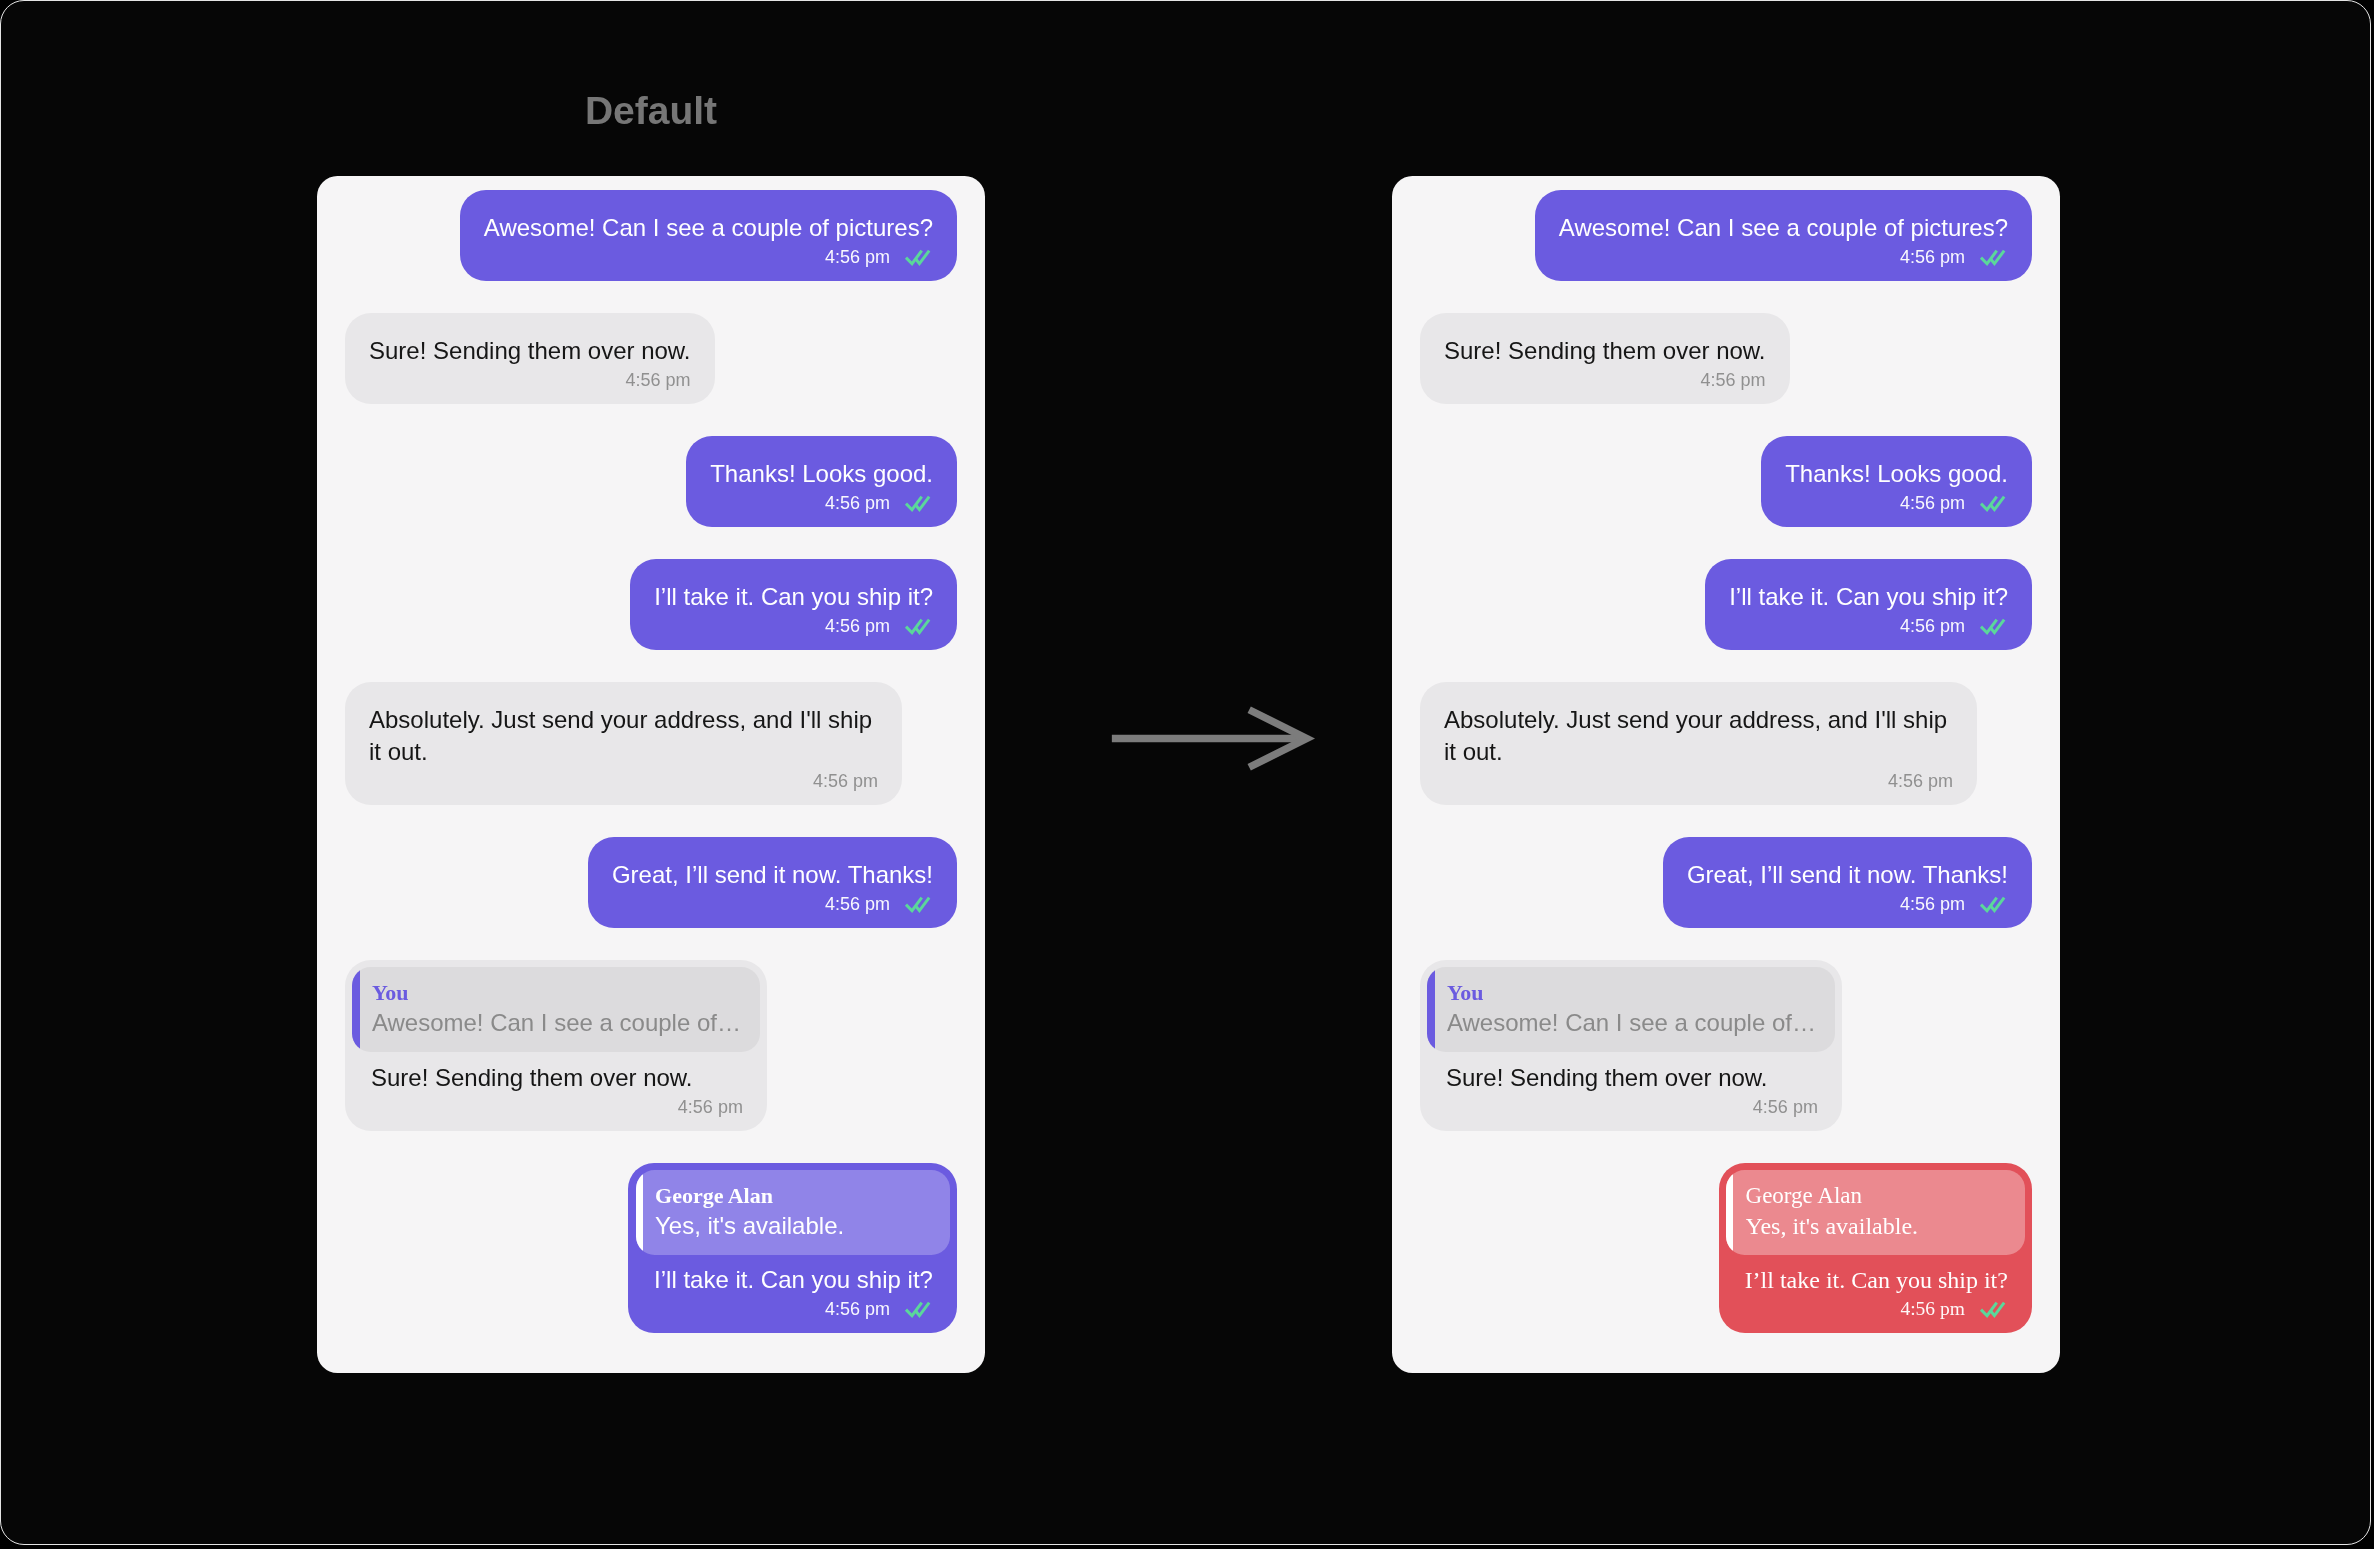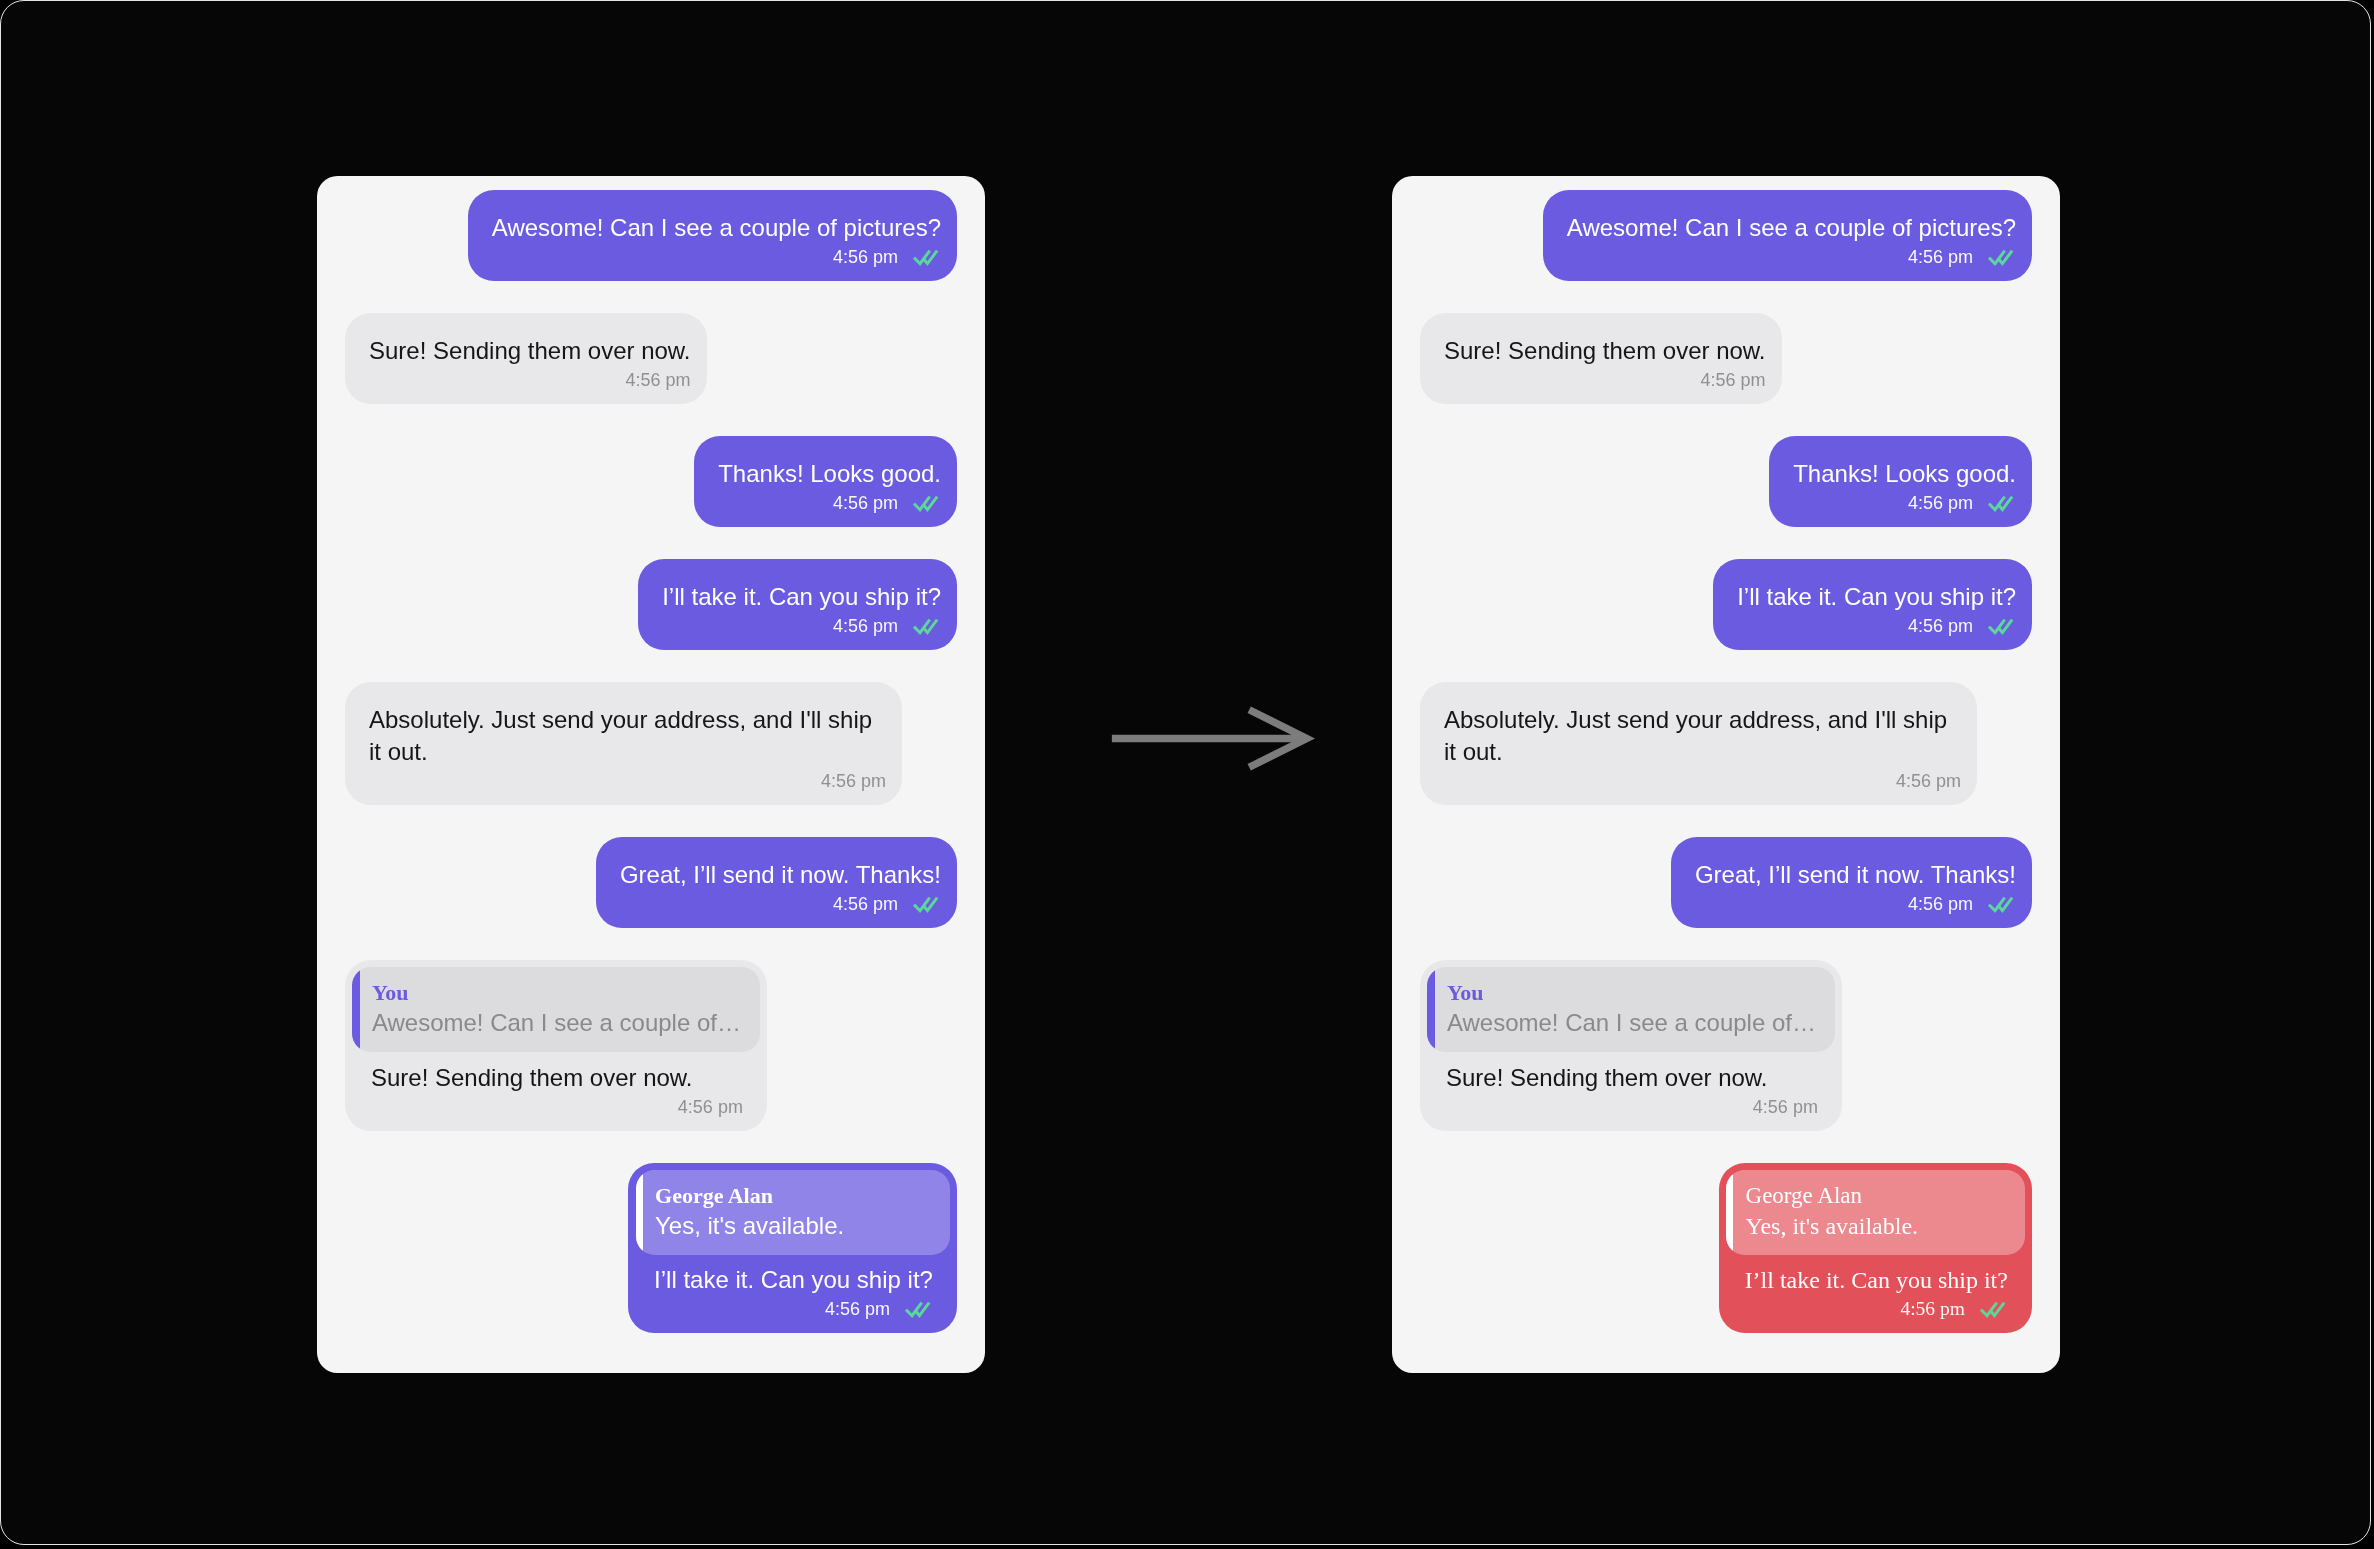--- a/index.html
+++ b/index.html
@@ -20,21 +20,21 @@
     padding:14px 28px 0 28px;display:flex;flex-direction:column;gap:32px;overflow:hidden;
   }
   #panel-default{left:316px;}
   #panel-styled{left:1391px;}
   .arrow-wrap{position:absolute;left:1109px;top:703px;width:206px;height:69px;}
   .row{display:flex;width:100%;}
   .row.right{justify-content:flex-end;}
   .row.left{justify-content:flex-start;}
   .bubble{
     max-width:557px;border-radius:26px;box-sizing:border-box;
-    padding:22px 16px 11px 24px;font-size:24px;line-height:32px;
+    padding:22px 24px 11px 24px;font-size:24px;line-height:32px;
   }
   .bubble.in{background:var(--in-bg,#E8E7E9);color:var(--in-text,#161616);}
   .bubble.out{background:var(--out-bg,#6B5BE0);color:#ffffff;}
   .meta{display:flex;justify-content:flex-end;align-items:center;gap:14px;margin-top:0;height:26px;}
   .time{font-size:18px;line-height:22px;}
   .bubble.in .time{color:var(--in-time,#909090);}
   .bubble.out .time{color:rgba(255,255,255,0.96);}
   .checks svg{display:block;width:29px;height:20.4px;}
   .bubble.has-quote{padding:7.4px 7.4px 11px 7.4px;}
   .bubble.has-quote .body{padding:0 16.7px 0 18.6px;}
@@ -57,20 +57,21 @@
   .bubble.red-theme{background:var(--red-bg,#E25059);font-family:"Liberation Serif",serif;}
   .bubble.red-theme .quote{background:rgba(255,255,255,0.33);}
   .bubble.red-theme .qauthor{font-weight:400;color:#ffffff;font-size:23px;}
   .bubble.red-theme .qtext{color:#ffffff;}
   .bubble.red-theme .time{font-family:"Liberation Serif",serif;font-size:19.5px;}
 </style>
 </head>
 <body>
 
 <div class="canvas" style="--bg: #060606; --title: #767676; --panel: #F6F5F6; --out-bg: #6B5BE0; --in-bg: #E8E7E9; --in-text: #161616; --in-time: #909090; --in-quote: #DCDBDD; --red-bg: #E25059;">
+  <h2 class="panel-title" id="title-default">Default</h2>
 
   <div class="panel" id="panel-default">
       <div class="row right">
         <div class="bubble out">
           <div class="body">
             <div class="text">Awesome! Can I see a couple of pictures?</div>
             <div class="meta">
               <span class="time">4:56 pm</span>
               <span class="checks">
                 <svg viewBox="0 0 31 22" xmlns="http://www.w3.org/2000/svg">

